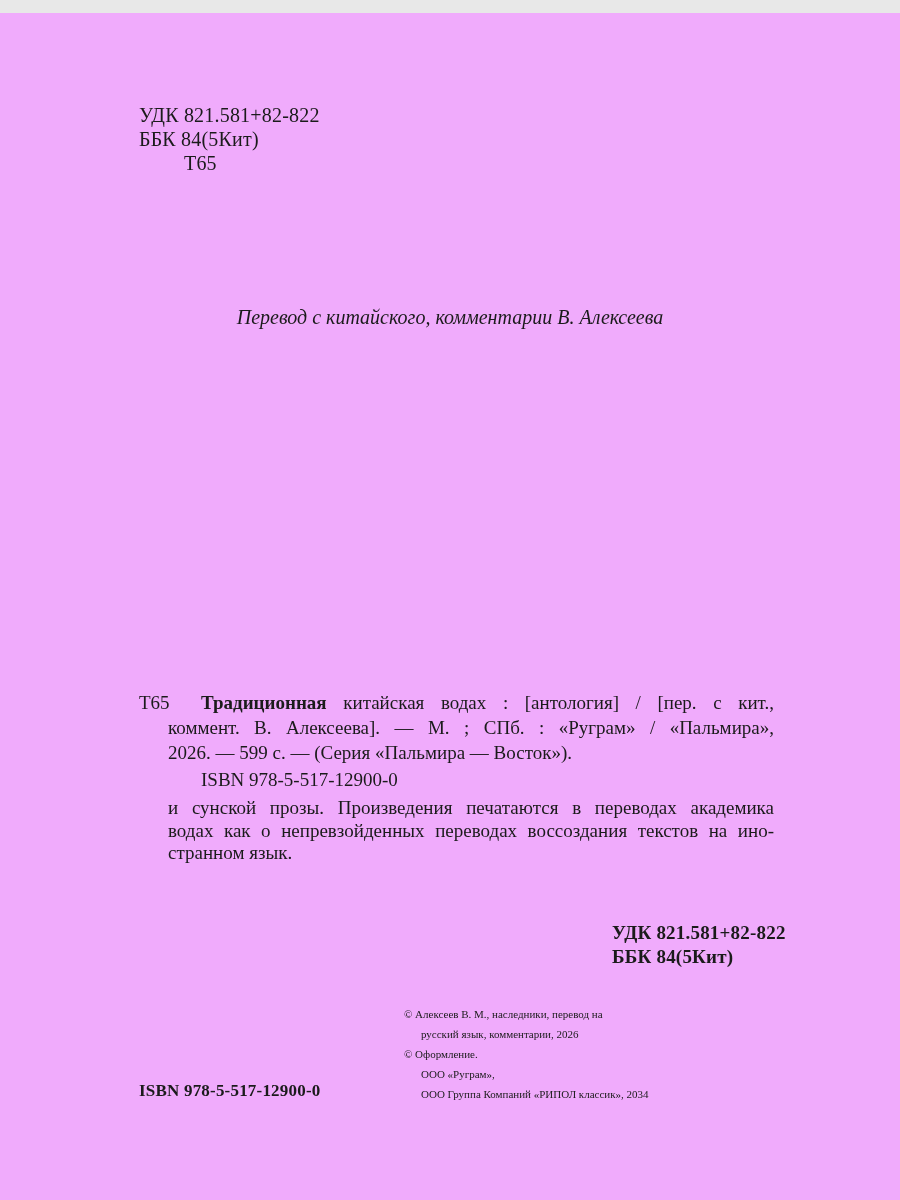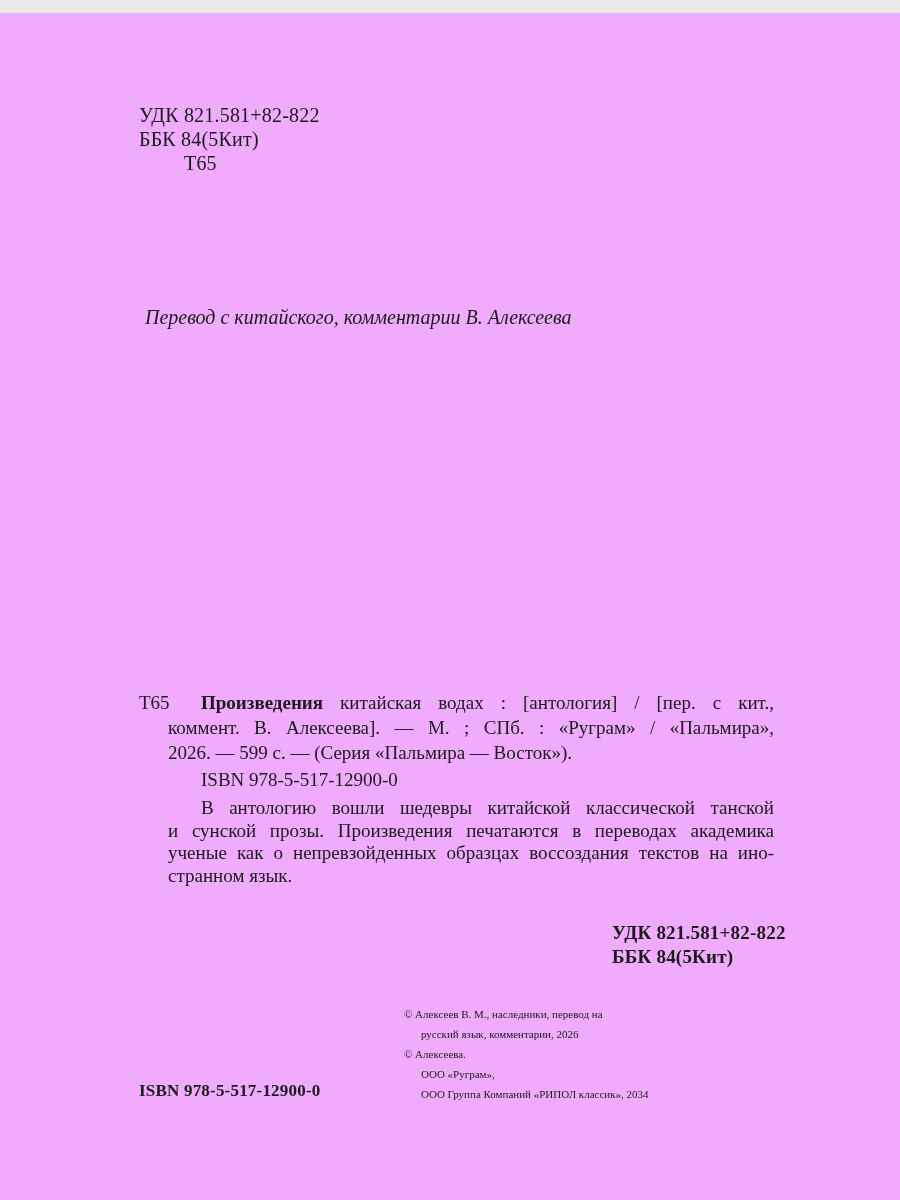--- a/index.html
+++ b/index.html
@@ -23,20 +23,21 @@
     letter-spacing: 0.2px;
   }
   .top-codes .t65 { padding-left: 45px; }
 
   
   .translator {
     position: absolute;
     left: 145px;
     top: 292px;
     width: 610px;
+    text-align: center;
     font-style: italic;
     font-size: 20px;
     line-height: 24px;
   }
 
   
   .card {
     position: absolute;
     left: 168px;
     top: 677px;
@@ -110,41 +111,40 @@
   <div class="top-codes">
     <div>УДК 821.581+82-822</div>
     <div>ББК 84(5Кит)</div>
     <div class="t65">Т65</div>
   </div>
 
   <div class="translator">Перевод с китайского, комментарии В. Алексеева</div>
 
   <div class="card">
     <span class="card-code">Т65</span>
-    <div class="line jst first"><b>Произведения</b><span> китайская водах : [антология] / [пер. с кит.,</span></div>
+    <div class="line jst first"><b>Традиционная</b><span> китайская водах : [антология] / [пер. с кит.,</span></div>
     <div class="line jst">коммент. В. Алексеева]. — М. ; СПб. : «Руграм» / «Пальмира»,</div>
     <div class="line">2026. — 599 с. — (Серия «Пальмира — Восток»).</div>
     <div class="isbn-mid">ISBN 978-5-517-12900-0</div>
   </div>
 
   <div class="annotation">
-    <div class="line jst first">В антологию вошли шедевры китайской классической танской</div>
     <div class="line jst">и сунской прозы. Произведения печатаются в переводах академика</div>
-    <div class="line jst">ученые как о непревзойденных образцах воссоздания текстов на ино-</div>
+    <div class="line jst">водах как о непревзойденных переводах воссоздания текстов на ино-</div>
     <div class="line">странном язык.</div>
   </div>
 
   <div class="codes-right">
     <div>УДК 821.581+82-822</div>
     <div>ББК 84(5Кит)</div>
   </div>
 
   <div class="copyright">
     <div class="cr-line">© Алексеев В. М., наследники, перевод на</div>
     <div class="cr-line ind">русский язык, комментарии, 2026</div>
-    <div class="cr-line">© Алексеева.</div>
+    <div class="cr-line">© Оформление.</div>
     <div class="cr-line ind">ООО «Руграм»,</div>
     <div class="cr-line ind">ООО Группа Компаний «РИПОЛ классик», 2034</div>
   </div>
 
   <div class="isbn-bottom">ISBN 978-5-517-12900-0</div>
 
 </div>
 
 </body></html>

